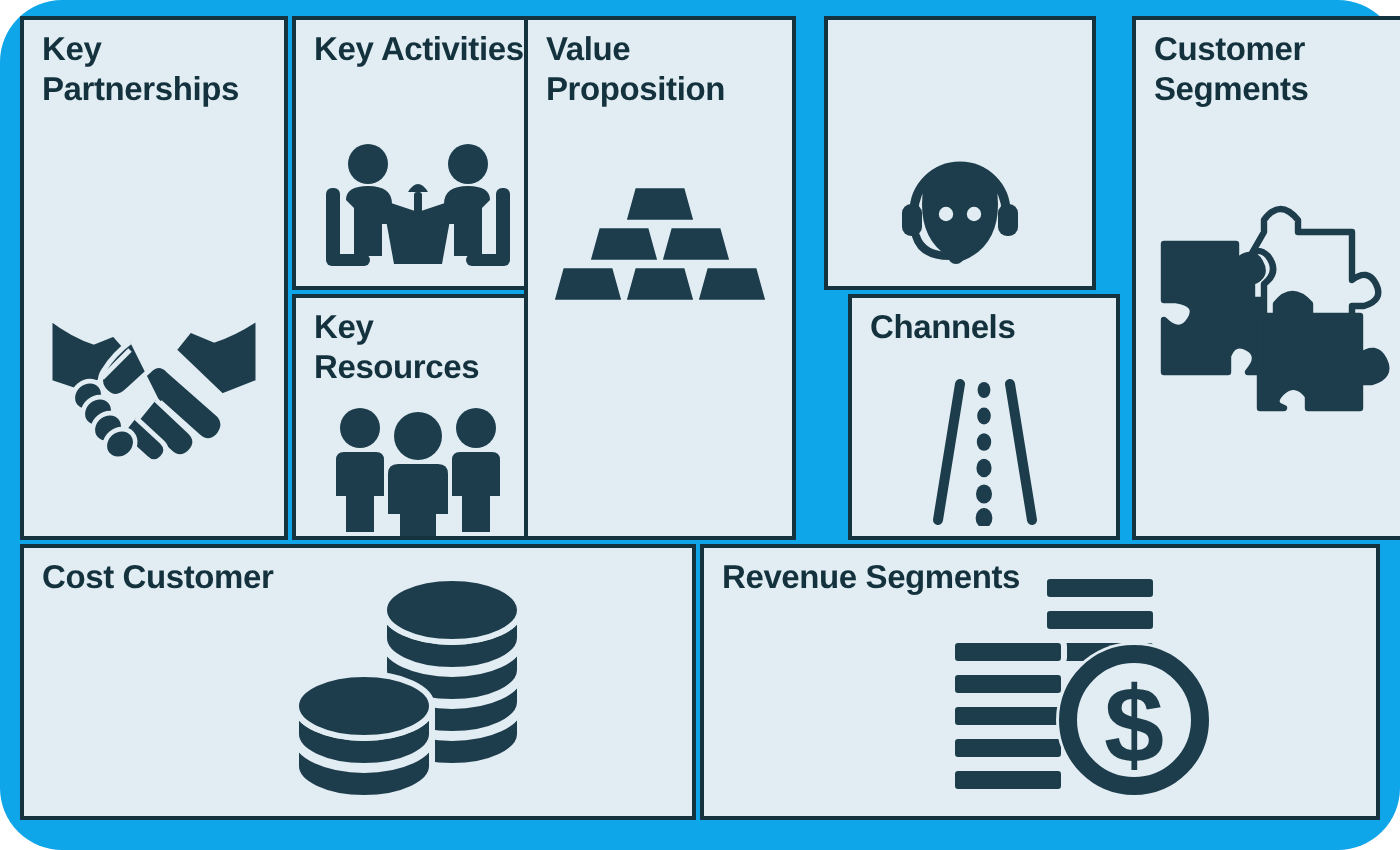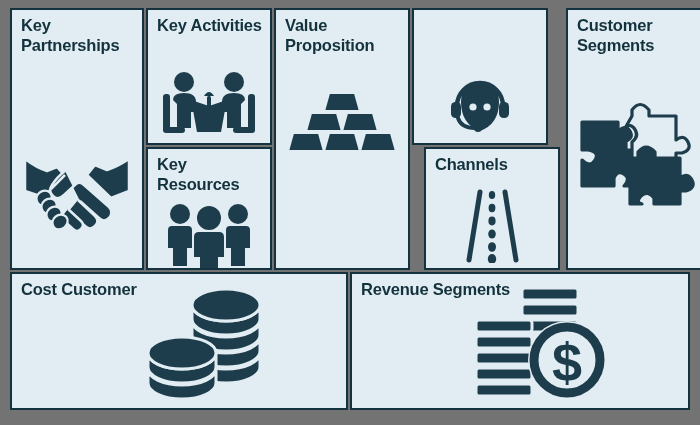--- a/index.html
+++ b/index.html
@@ -1,19 +1,19 @@
 <!DOCTYPE html>
 <html><head>
 <meta charset="utf-8">
 <style>
   html,body{margin:0;padding:0;background:#ffffff;}
   body{width:700px;height:425px;overflow:hidden;
        font-family:"Liberation Sans", sans-serif;}
 
-  #canvas{position:relative;width:700px;height:425px;background:#737373;}
+  #canvas{position:relative;width:700px;height:425px;background:#0ea5e9;border-radius:31px;}
 
   .cell{position:absolute;background:#e1edf2;border:2px solid #15333f;
         box-sizing:border-box;overflow:hidden;}
 
   .cell-title{position:absolute;left:9px;top:5px;right:5px;
               font-size:16.5px;font-weight:bold;line-height:1.22;
               color:#14323e;letter-spacing:-0.2px;}
 
   .icon-wrap{position:absolute;left:0;right:0;bottom:0;top:0;
              display:flex;align-items:center;justify-content:center;
@@ -95,21 +95,21 @@
           <path d="M38 40 L70 40 L66 62 L42 62 Z"></path>
           <rect x="34" y="36" width="40" height="6" rx="2"></rect>
 
           <rect x="52" y="26" width="4" height="12" rx="1.5"></rect>
           <path d="M49 26 Q54 18 59 26 Z"></path>
         </g>
       </svg>
     </div>
   </div>
 
-  <div class="cell" style="left:274px;top:8px;width:136px;height:262px;padding-left:28px;">
+  <div class="cell" style="left:262px;top:8px;width:136px;height:262px;padding-left:28px;">
     <div class="cell-title">Value Proposition</div>
     <div class="icon-wrap" style="top:30%;bottom:42%;">
       <svg width="120" height="66" viewBox="0 0 120 66" aria-hidden="true">
         <g class="dk" stroke="#e1edf2" stroke-width="2.2" stroke-linejoin="round">
 
           <path d="M47 2 L73 2 L78 20 L42 20 Z"></path>
 
           <path d="M29 22 L55 22 L60 40 L24 40 Z"></path>
           <path d="M65 22 L91 22 L96 40 L60 40 Z"></path>
 

